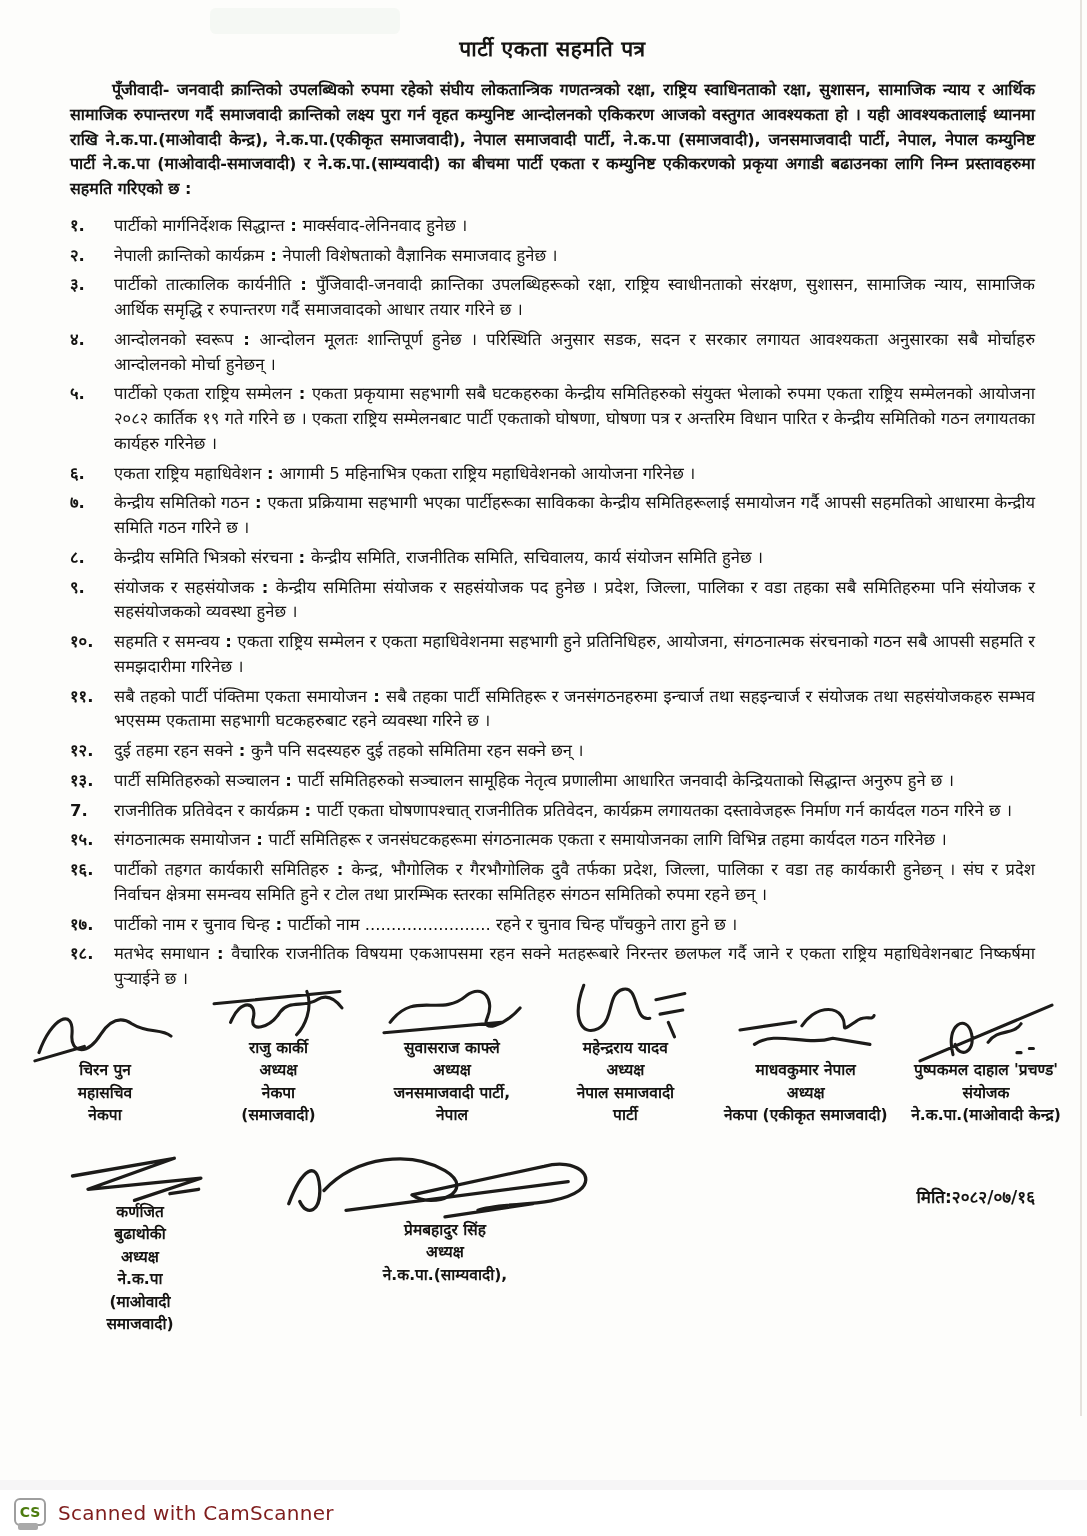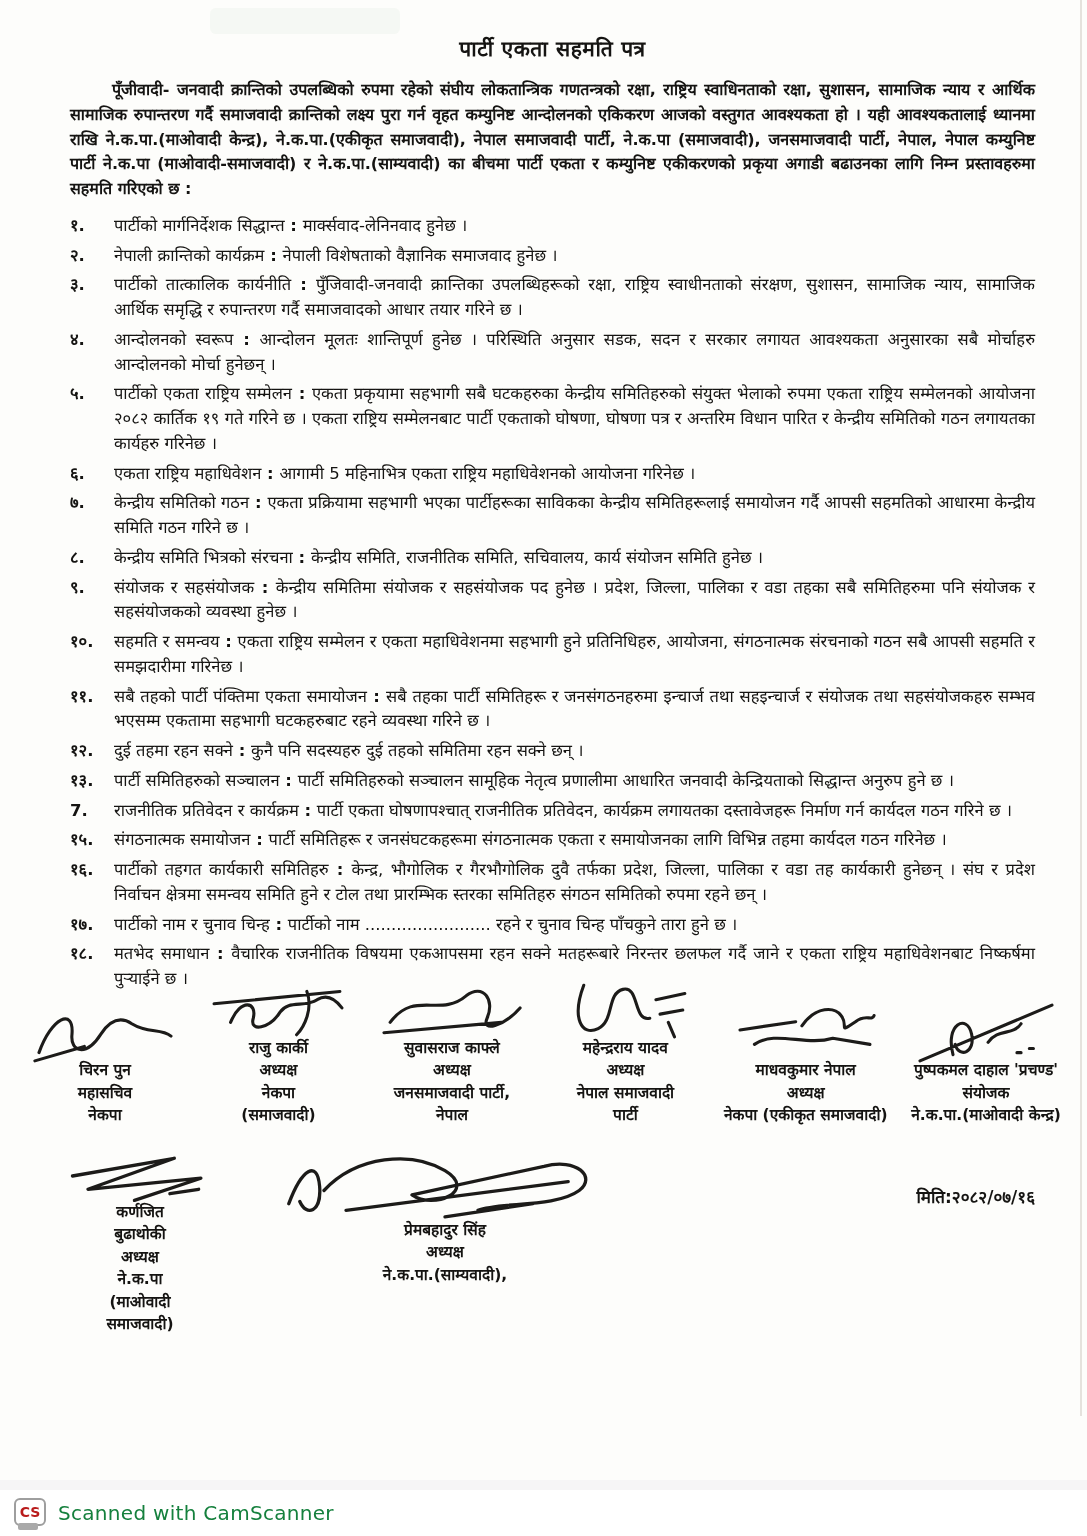--- a/index.html
+++ b/index.html
@@ -58,29 +58,29 @@
   .cs-footer {
     position:absolute; left:0; right:0; bottom:0; height:46px;
     background:#ffffff; display:flex; align-items:center; padding-left:14px;
   }
   .cs-badge {
     position:relative; width:32px; height:30px; margin-right:12px;
   }
   .cs-badge .box {
     position:absolute; top:0; left:0; width:28px; height:24px;
     border:2.5px solid #9e9e9e; border-radius:6px;
-    color:#b91c1c; font-weight:bold; font-size:14px;
+    color:#4d7c0f; font-weight:bold; font-size:14px;
     display:flex; align-items:center; justify-content:center;
     background:#fff;
   }
   .cs-badge .base {
     position:absolute; left:4px; bottom:-2px; width:20px; height:7px;
     background:#a9a9a9; border-radius:2px;
   }
-  .cs-text { color:#15803d; font-size:20px; letter-spacing:.3px; }
+  .cs-text { color:#7f1d1d; font-size:20px; letter-spacing:.3px; }
 </style>
 </head>
 <body>
 
 <div class="page">
   <div class="scan-smudge-top"></div>
   <div class="scan-edge-right"></div>
 
   <div class="content">
     <div class="doc-title">पार्टी एकता सहमति पत्र</div>

